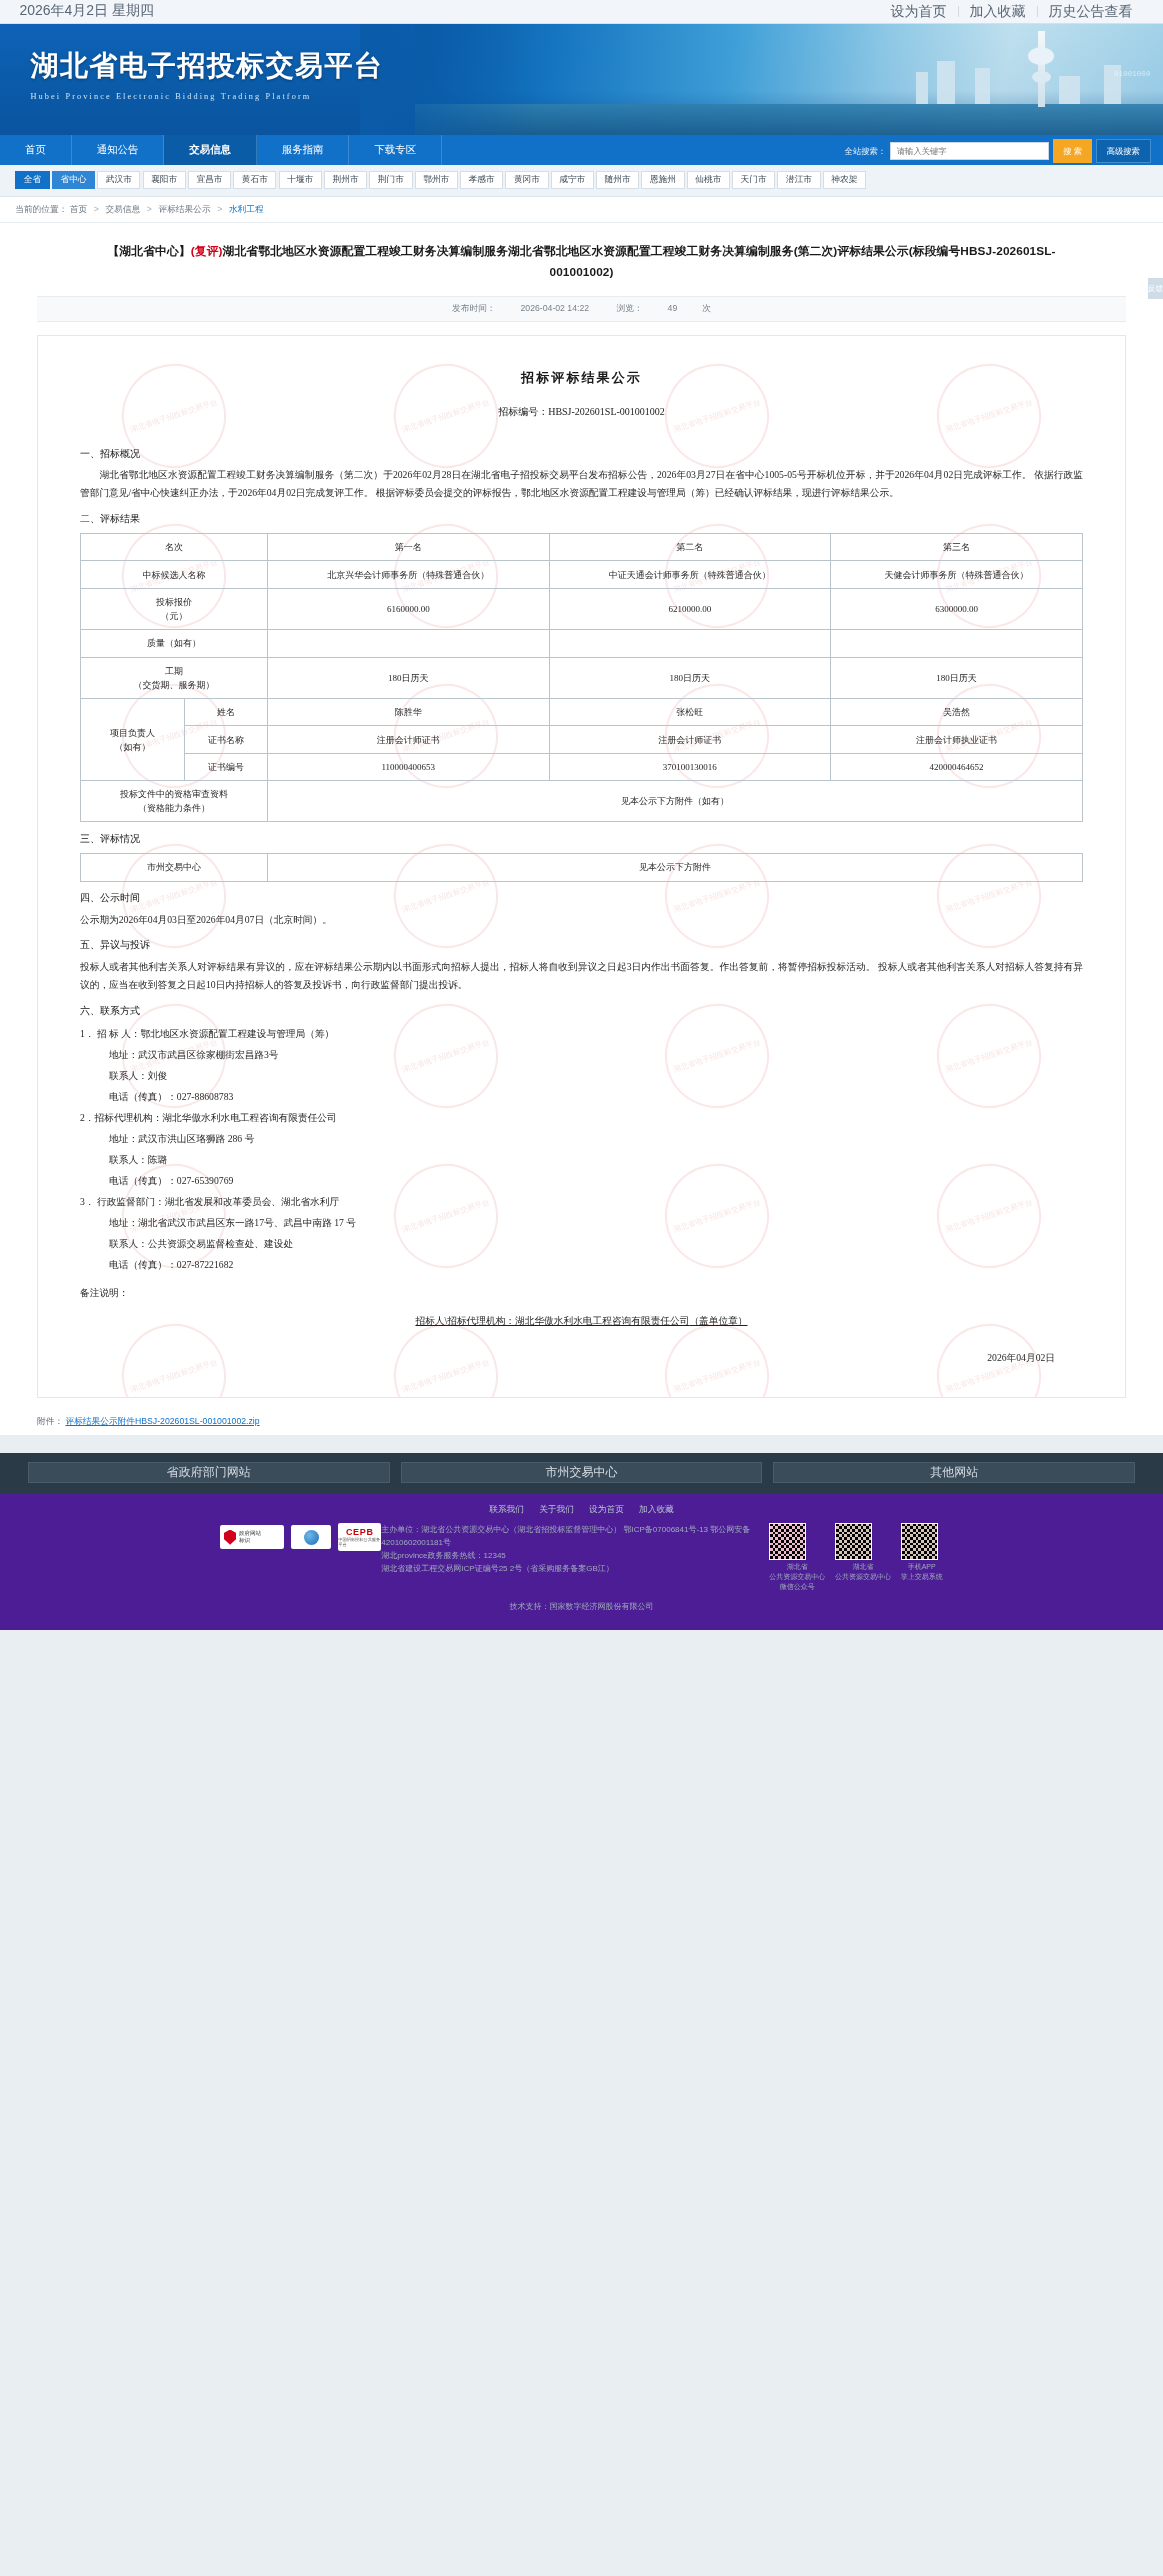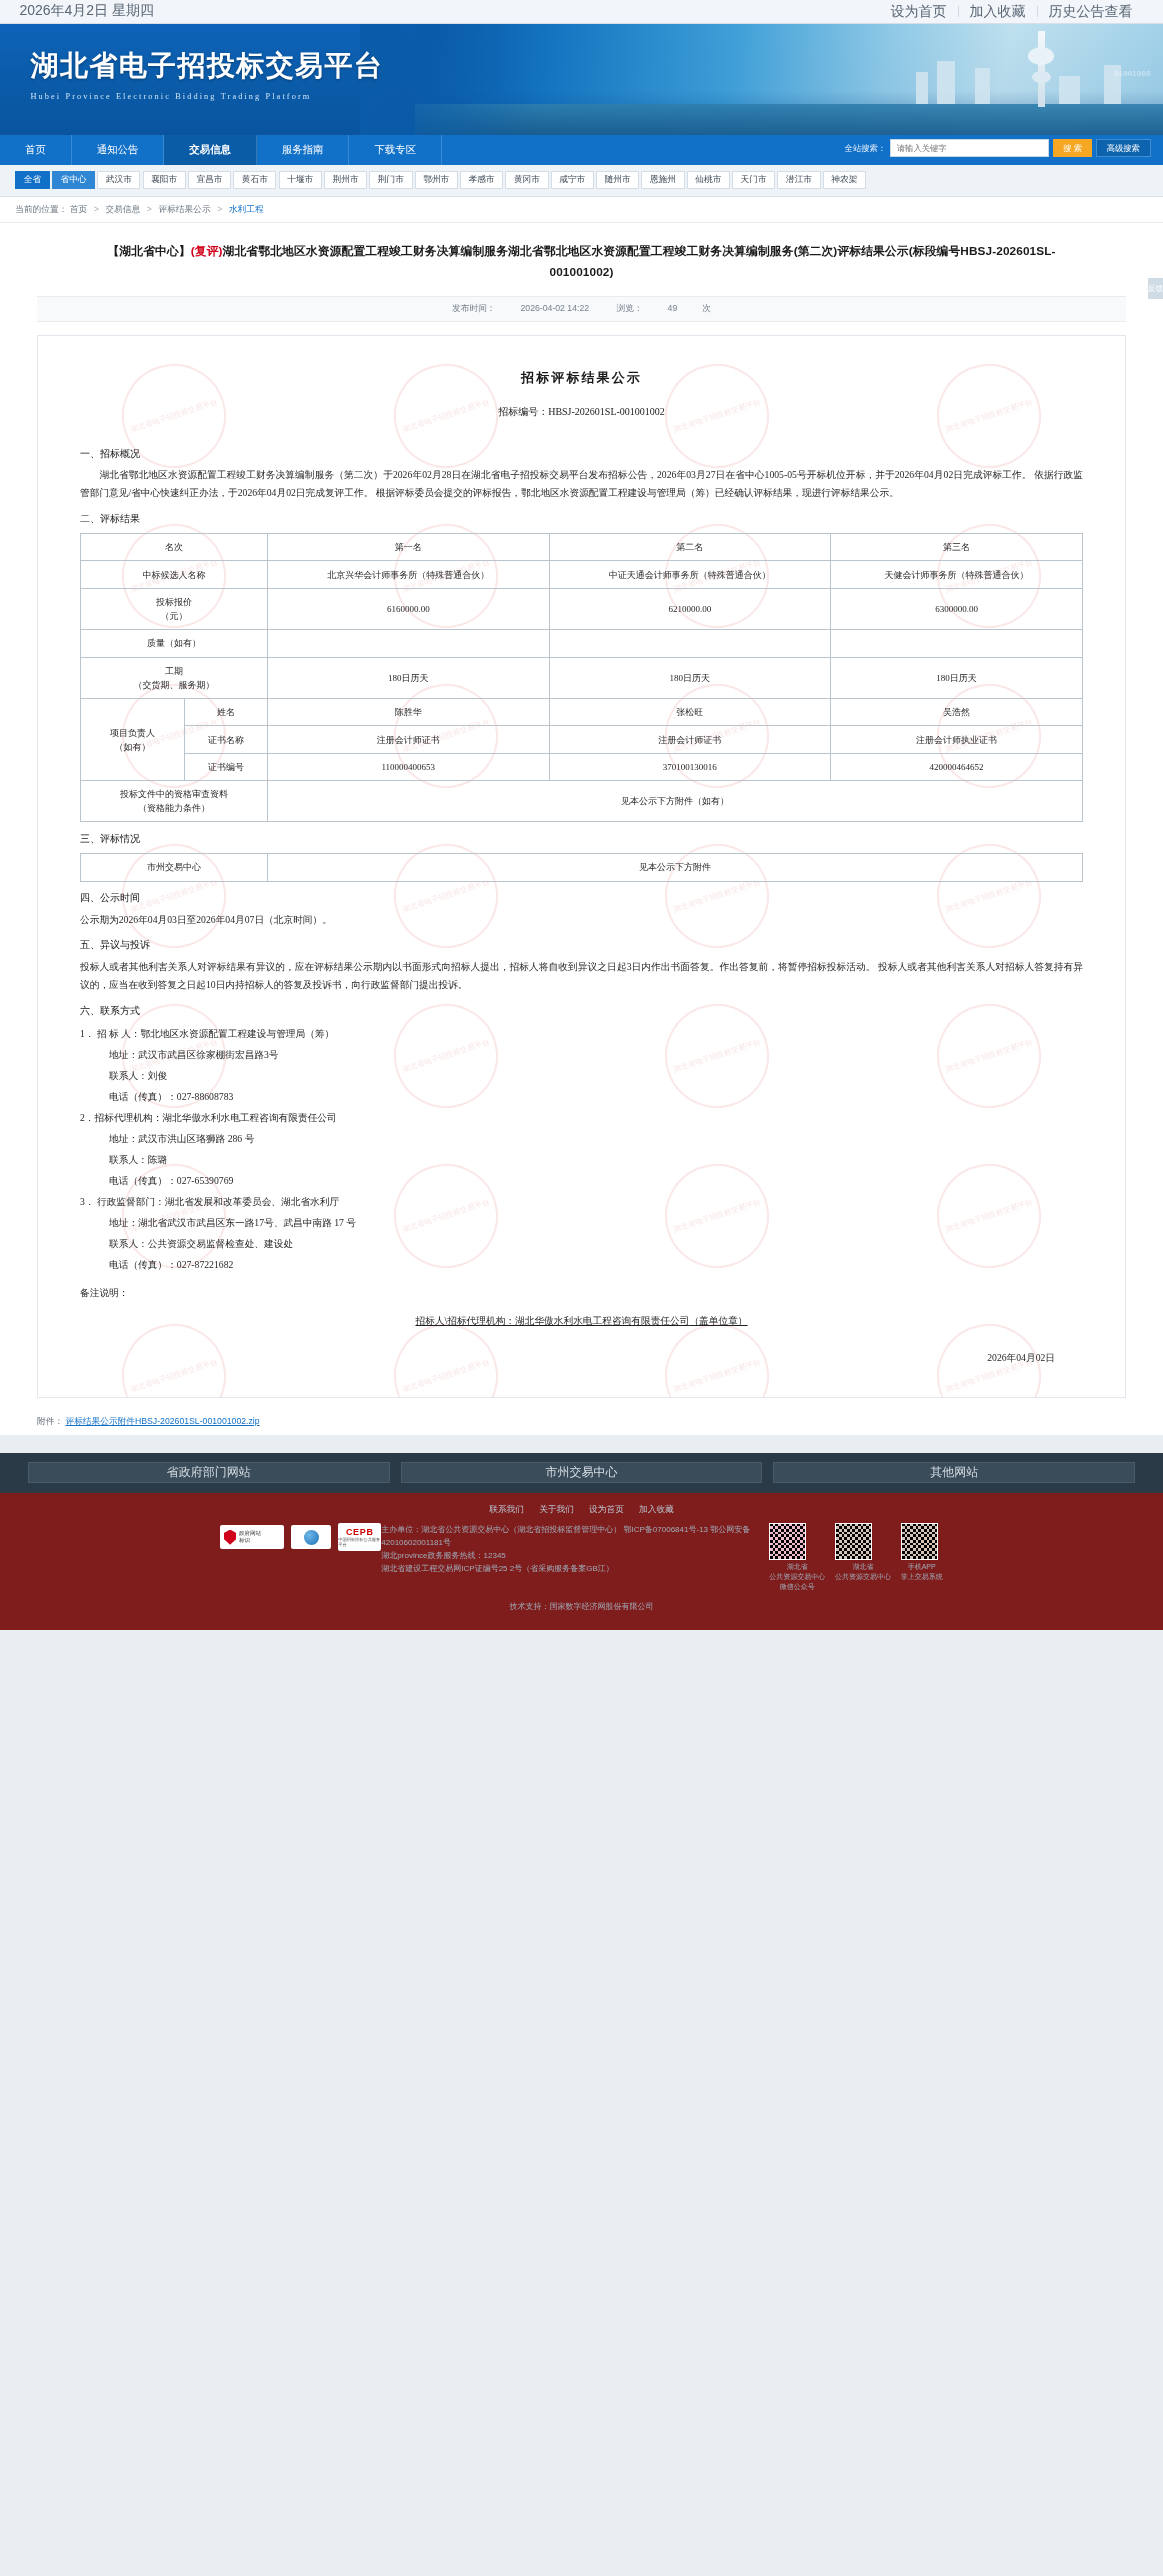--- a/index.html
+++ b/index.html
@@ -90,21 +90,21 @@
   .nav .searchbox {
     position:absolute; right:12.5px; top:4.8px; display:flex; align-items:center;
     font-size:8.3px; color:#ffffff; gap:4.2px;
   }
   .nav .searchbox .lbl { color:#eaf3fb; }
   .nav .searchbox input {
     width:159px; height:18px; border:0.7px solid #c9d8e4; font-size:8.3px;
     padding:0 5.5px; color:#999; background:#fff;
   }
   .nav .searchbox button {
-    height:18px; border:none; padding:0 9.7px; font-size:8.3px; cursor:pointer;
+    height:24px; border:none; padding:0 9.7px; font-size:8.3px; cursor:pointer;
     background:#f5a623; color:#fff;
   }
   .nav .searchbox button.alt { background:#0e63ae; border:0.7px solid #3f8fd0; }
 
   
   .cityfilter {
     background:#eef3f8; border-bottom:0.7px solid #dde5ec;
     padding:6.2px 15.2px; display:flex; flex-wrap:wrap; gap:2.8px 2.1px;
   }
   .cityfilter .chip {
@@ -206,21 +206,21 @@
   }
 
   
   .footlinks {
     background:#2b3a47; padding:9.7px 28px; display:flex; gap:11px; justify-content:space-between;
   }
   .footlinks .sel {
     flex:1; height:21px; background:#3a4b59; border:0.7px solid #4a5b69; color:#d6dee5;
     font-size:12px; display:flex; align-items:center; justify-content:center; cursor:pointer;
   }
-  .footer { background:#7f1d1d; color:#9fadb9; padding:11px 28px 18px; }
+  .footer { background:#4c1d95; color:#9fadb9; padding:11px 28px 18px; }
   .footer .row1 {
     display:flex; justify-content:center; gap:15.2px; font-size:8.7px; padding-bottom:7px;
   }
   .footer .row1 a { color:#b9c6d1; text-decoration:none; }
   .footer .main { display:flex; align-items:flex-start; justify-content:center; }
   .footer .badges { display:flex; gap:7px; align-items:center; }
   .badge1 {
     width:64px; height:23.5px; background:#fff; border-radius:2.1px;
     display:flex; align-items:center; gap:2.8px; padding:0 3.5px;
   }

